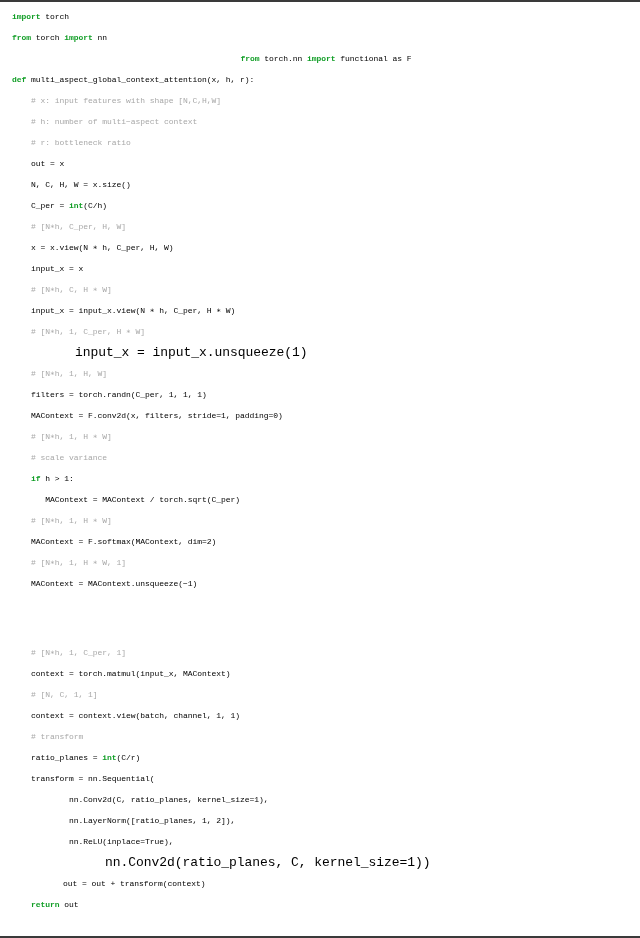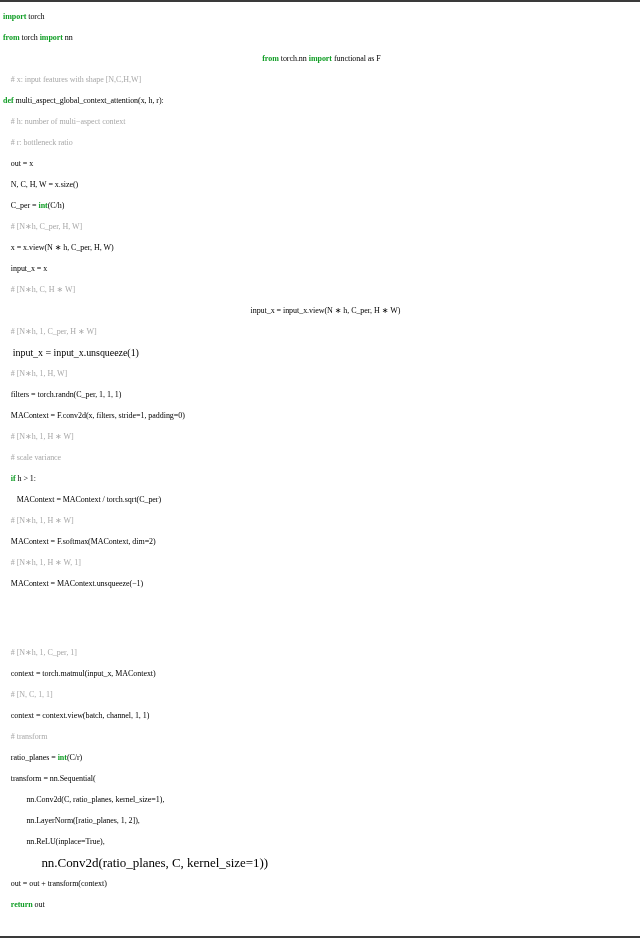--- a/index.html
+++ b/index.html
@@ -21,56 +21,56 @@
     background: #ffffff;
     border-top: 2px solid #3a3a3a;
     border-bottom: 2px solid #3a3a3a;
   }
   .code-body {
     padding: 4px 0 0 0;
   }
   .line {
     display: block;
     white-space: pre;
-    font-family: Liberation Serif, serif;
+    font-family: Liberation Mono, monospace;
     font-size: 14.6px;
     line-height: 21px;
     height: 21px;
     letter-spacing: -0.05px;
     color: #000000;
-    padding-left: 3px;
+    padding-left: 12px;
   }
   .line .tok { white-space: pre; }
   .kw { color: #119e26; font-weight: 700; }
   .cm { color: #a8a8a8; }
   .cd { color: #000000; }
   .ind { color: transparent; }
 </style>
 </head>
 <body>
 
 <div id="listing">
   <div class="code-body" id="code-body">
       <div class="line" style="font-size: 8px;"><span class="tok kw">import</span><span class="tok cd"> torch</span></div>
       <div class="line" style="font-size: 8px;"><span class="tok kw">from</span><span class="tok cd"> torch </span><span class="tok kw">import</span><span class="tok cd"> nn</span></div>
       <div class="line" style="font-size: 8px; text-align: center;"><span class="tok kw">from</span><span class="tok cd"> torch.nn </span><span class="tok kw">import</span><span class="tok cd"> functional as F</span></div>
+      <div class="line" style="font-size: 8px;"><span class="tok kw">def</span><span class="tok cd"> multi_aspect_global_context_attention(x, h, r):</span></div>
       <div class="line" style="font-size: 8px;"><span class="tok ind">    </span><span class="tok cm"># x: input features with shape [N,C,H,W]</span></div>
-      <div class="line" style="font-size: 8px;"><span class="tok kw">def</span><span class="tok cd"> multi_aspect_global_context_attention(x, h, r):</span></div>
       <div class="line" style="font-size: 8px;"><span class="tok ind">    </span><span class="tok cm"># h: number of multi−aspect context</span></div>
       <div class="line" style="font-size: 8px;"><span class="tok ind">    </span><span class="tok cm"># r: bottleneck ratio</span></div>
       <div class="line" style="font-size: 8px;"><span class="tok ind">    </span><span class="tok cd">out = x</span></div>
       <div class="line" style="font-size: 8px;"><span class="tok ind">    </span><span class="tok cd">N, C, H, W = x.size()</span></div>
       <div class="line" style="font-size: 8px;"><span class="tok ind">    </span><span class="tok cd">C_per = </span><span class="tok kw">int</span><span class="tok cd">(C/h)</span></div>
       <div class="line" style="font-size: 8px;"><span class="tok ind">    </span><span class="tok cm"># [N∗h, C_per, H, W]</span></div>
       <div class="line" style="font-size: 8px;"><span class="tok ind">    </span><span class="tok cd">x = x.view(N ∗ h, C_per, H, W)</span></div>
       <div class="line" style="font-size: 8px;"><span class="tok ind">    </span><span class="tok cd">input_x = x</span></div>
       <div class="line" style="font-size: 8px;"><span class="tok ind">    </span><span class="tok cm"># [N∗h, C, H ∗ W]</span></div>
-      <div class="line" style="font-size: 8px; text-align: center;"><span class="tok ind">    </span><span class="tok cd">input_x = input_x.view(N ∗ h, C_per, H ∗ W)</span></div>
+      <div class="line" style="font-size: 8px;"><span class="tok ind">    </span><span class="tok cd">input_x = input_x.view(N ∗ h, C_per, H ∗ W)</span></div>
       <div class="line" style="font-size: 8px;"><span class="tok ind">    </span><span class="tok cm"># [N∗h, 1, C_per, H ∗ W]</span></div>
-      <div class="line" style="font-size: 10px;"><span class="tok ind">    </span><span class="tok cd">input_x = input_x.unsqueeze(1)</span></div>
+      <div class="line" style="font-size: 13px; margin-left: 32px;"><span class="tok ind">    </span><span class="tok cd">input_x = input_x.unsqueeze(1)</span></div>
       <div class="line" style="font-size: 8px;"><span class="tok ind">    </span><span class="tok cm"># [N∗h, 1, H, W]</span></div>
       <div class="line" style="font-size: 8px;"><span class="tok ind">    </span><span class="tok cd">filters = torch.randn(C_per, 1, 1, 1)</span></div>
       <div class="line" style="font-size: 8px;"><span class="tok ind">    </span><span class="tok cd">MAContext = F.conv2d(x, filters, stride=1, padding=0)</span></div>
       <div class="line" style="font-size: 8px;"><span class="tok ind">    </span><span class="tok cm"># [N∗h, 1, H ∗ W]</span></div>
       <div class="line" style="font-size: 8px;"><span class="tok ind">    </span><span class="tok cm"># scale variance</span></div>
       <div class="line" style="font-size: 8px;"><span class="tok ind">    </span><span class="tok kw">if</span><span class="tok cd"> h &gt; 1:</span></div>
       <div class="line" style="font-size: 8px;"><span class="tok ind">       </span><span class="tok cd">MAContext = MAContext / torch.sqrt(C_per)</span></div>
       <div class="line" style="font-size: 8px;"><span class="tok ind">    </span><span class="tok cm"># [N∗h, 1, H ∗ W]</span></div>
       <div class="line" style="font-size: 8px;"><span class="tok ind">    </span><span class="tok cd">MAContext = F.softmax(MAContext, dim=2)</span></div>
       <div class="line" style="font-size: 8px;"><span class="tok ind">    </span><span class="tok cm"># [N∗h, 1, H ∗ W, 1]</span></div>
@@ -79,16 +79,16 @@
       <div class="line" style="font-size: 8px;"><span class="tok ind">    </span><span class="tok cd">context = torch.matmul(input_x, MAContext)</span></div>
       <div class="line" style="font-size: 8px;"><span class="tok ind">    </span><span class="tok cm"># [N, C, 1, 1]</span></div>
       <div class="line" style="font-size: 8px;"><span class="tok ind">    </span><span class="tok cd">context = context.view(batch, channel, 1, 1)</span></div>
       <div class="line" style="font-size: 8px;"><span class="tok ind">    </span><span class="tok cm"># transform</span></div>
       <div class="line" style="font-size: 8px;"><span class="tok ind">    </span><span class="tok cd">ratio_planes = </span><span class="tok kw">int</span><span class="tok cd">(C/r)</span></div>
       <div class="line" style="font-size: 8px;"><span class="tok ind">    </span><span class="tok cd">transform = nn.Sequential(</span></div>
       <div class="line" style="font-size: 8px;"><span class="tok ind">            </span><span class="tok cd">nn.Conv2d(C, ratio_planes, kernel_size=1),</span></div>
       <div class="line" style="font-size: 8px;"><span class="tok ind">            </span><span class="tok cd">nn.LayerNorm([ratio_planes, 1, 2]),</span></div>
       <div class="line" style="font-size: 8px;"><span class="tok ind">            </span><span class="tok cd">nn.ReLU(inplace=True),</span></div>
       <div class="line" style="font-size: 13px;"><span class="tok ind">            </span><span class="tok cd">nn.Conv2d(ratio_planes, C, kernel_size=1))</span></div>
-      <div class="line" style="font-size: 8px;"><span class="tok ind">    </span><span class="tok cd">out = out + transform(context)</span></div>
+      <div class="line" style="font-size: 8px; margin-left: 32px;"><span class="tok ind">    </span><span class="tok cd">out = out + transform(context)</span></div>
       <div class="line" style="font-size: 8px;"><span class="tok ind">    </span><span class="tok kw">return</span><span class="tok cd"> out</span></div>
     </div>
 </div>
 
 </body></html>

